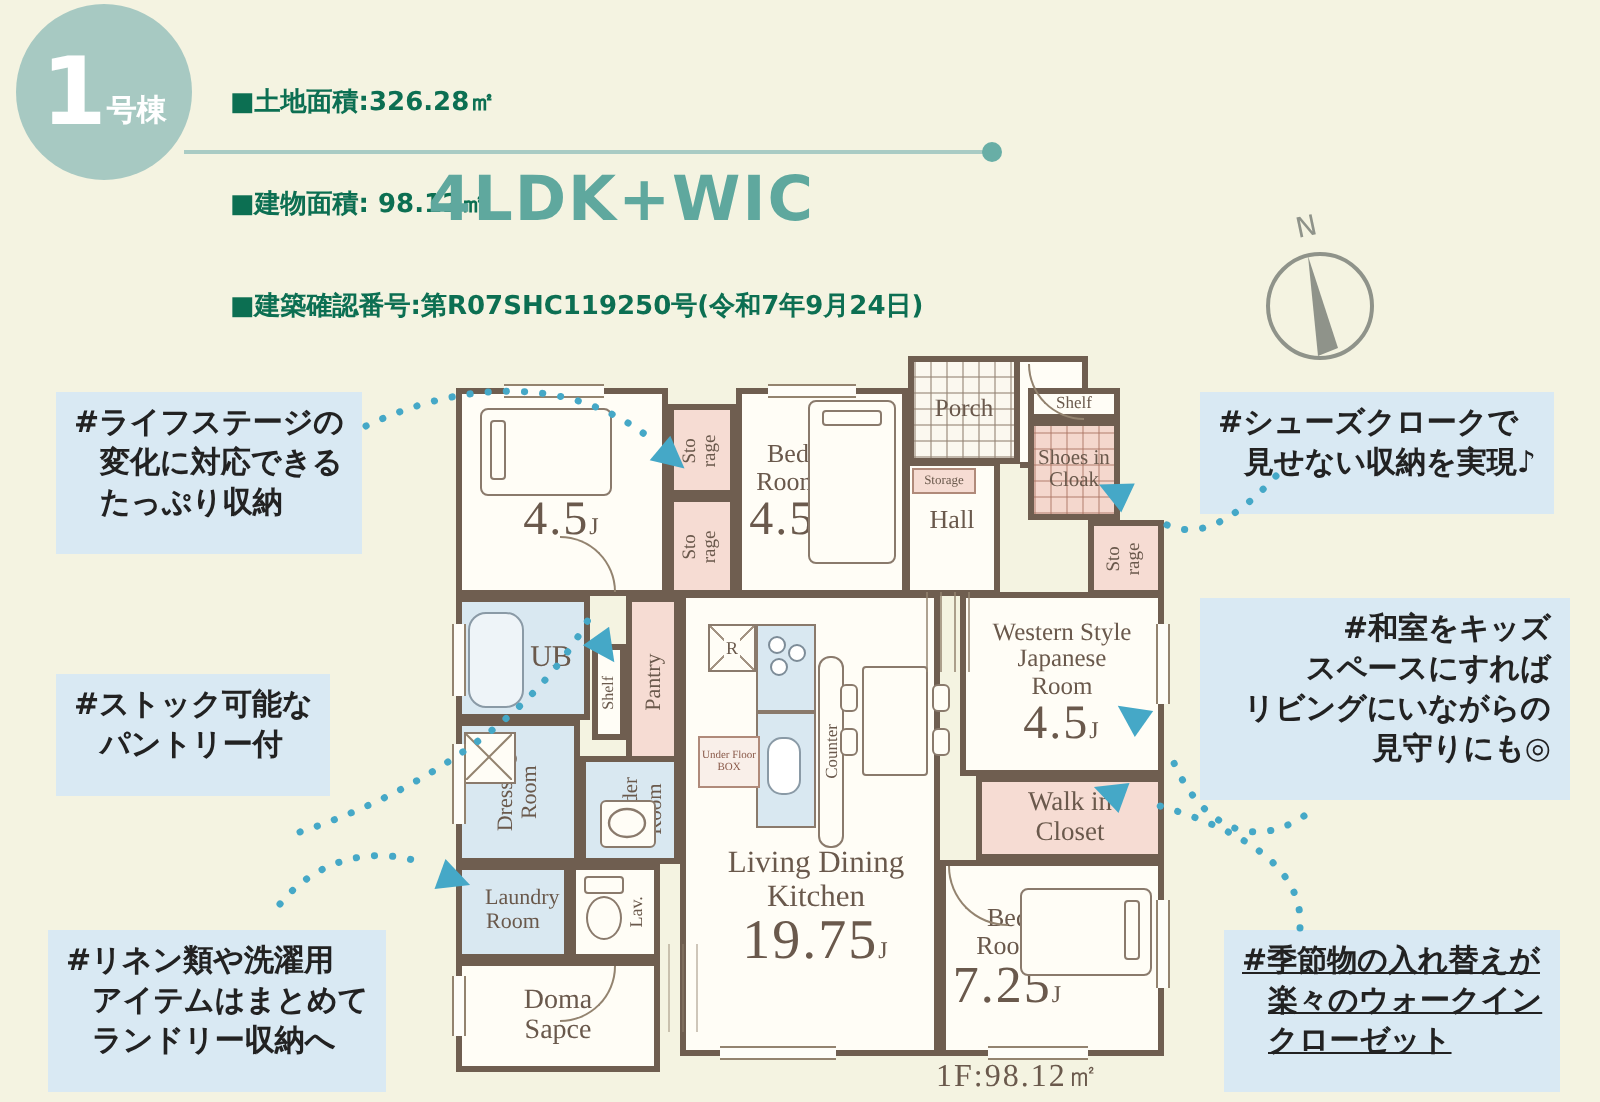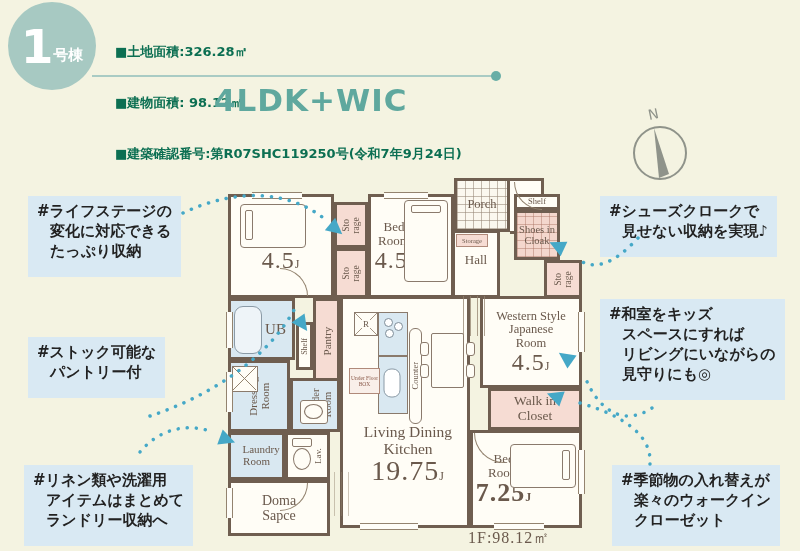--- a/index.html
+++ b/index.html
@@ -92,27 +92,27 @@
   </div>
   <div class="callout" style="left:24px;top:465px;">
     <div class="cl">#リネン類や洗濯用</div>
     <div class="cl">アイテムはまとめて</div>
     <div class="cl">ランドリー収納へ</div>
   </div>
   <div class="callout" style="left:600px;top:196px;">
     <div class="cl">#シューズクロークで</div>
     <div class="cl">見せない収納を実現♪</div>
   </div>
-  <div class="callout" style="left:600px;top:299px;">
+  <div class="callout" style="left:600px;top:299px;text-align:right;">
     <div class="cl">#和室をキッズ</div>
     <div class="cl">スペースにすれば</div>
     <div class="cl">リビングにいながらの</div>
     <div class="cl">見守りにも◎</div>
   </div>
-  <div class="callout" style="left:612px;top:465px;">
+  <div class="callout" style="left:612px;top:465px;text-decoration:underline;">
     <div class="cl">#季節物の入れ替えが</div>
     <div class="cl">楽々のウォークイン</div>
     <div class="cl">クローゼット</div>
   </div>
 
   <div id="plan">
 
     <div class="room" style="left:6px;top:22px;width:106px;height:104px;">
       <div class="rname" style="width:50px;">Bed Room</div>
       <div class="rsize"><span>4.5</span><span class="junit">J</span></div>
@@ -148,21 +148,21 @@
     </div>
     <div class="room" style="left:258px;top:124px;width:102px;height:92px;">
       <div class="rname" style="font-size:12.5px;width:72px;">Western Style Japanese Room</div>
       <div class="rsize"><span>4.5</span><span class="junit">J</span></div>
     </div>
     <div class="room pink" style="left:266px;top:216px;width:94px;height:42px;">
       <div class="rname" style="font-size:13.5px;width:62px;">Walk in Closet</div>
     </div>
     <div class="room" style="left:248px;top:258px;width:112px;height:98px;padding-right:44px;">
       <div class="rname" style="width:50px;">Bed Room</div>
-      <div class="rsize" style="font-size:26px;font-weight:bold;"><span>7.25</span><span class="junit">J</span></div>
+      <div class="rsize" style="font-size:26px;"><span>7.25</span><span class="junit">J</span></div>
     </div>
     <div class="room" style="left:118px;top:124px;width:130px;height:232px;"></div>
     <div class="room blue" style="left:6px;top:126px;width:67px;height:62px;justify-content:center;padding-left:28px;">
       <div class="rname" style="font-size:15px;">UB</div>
     </div>
     <div class="room" style="left:74px;top:150px;width:17px;height:48px;">
       <div class="vlabel" style="font-size:8px;width:34px;">Shelf</div>
     </div>
     <div class="room pink" style="left:91px;top:126px;width:27px;height:86px;">
       <div class="vlabel" style="font-size:11px;width:60px;">Pantry</div>

